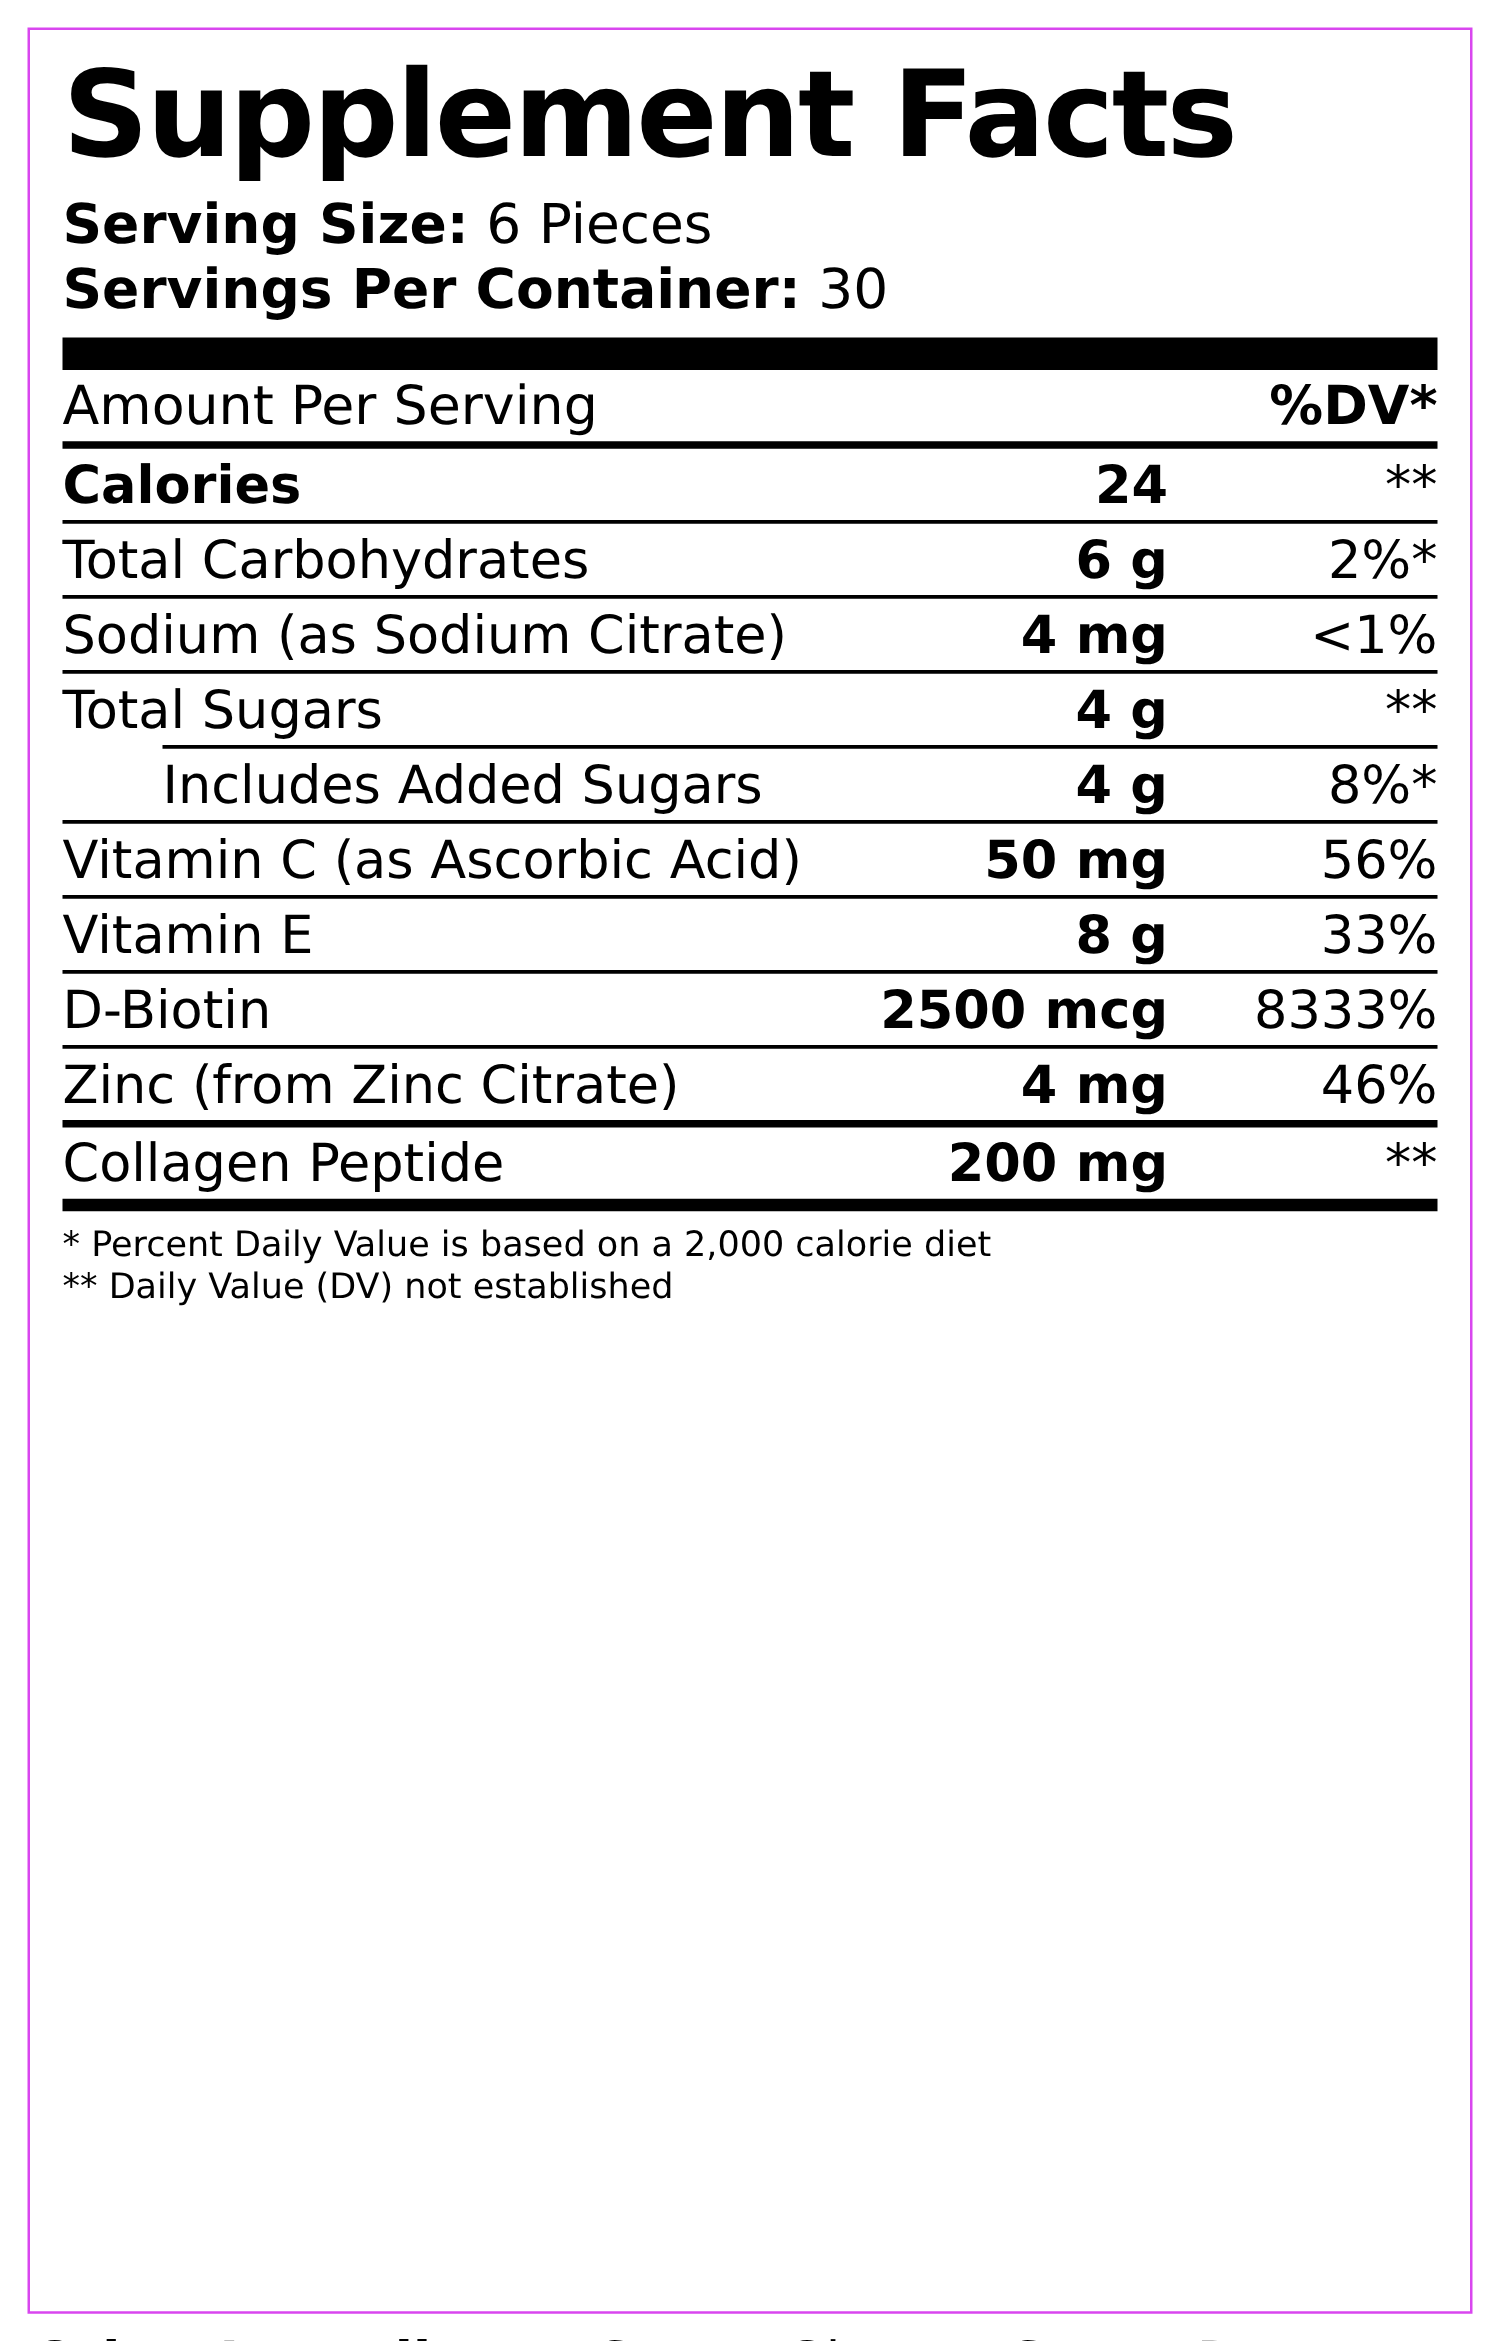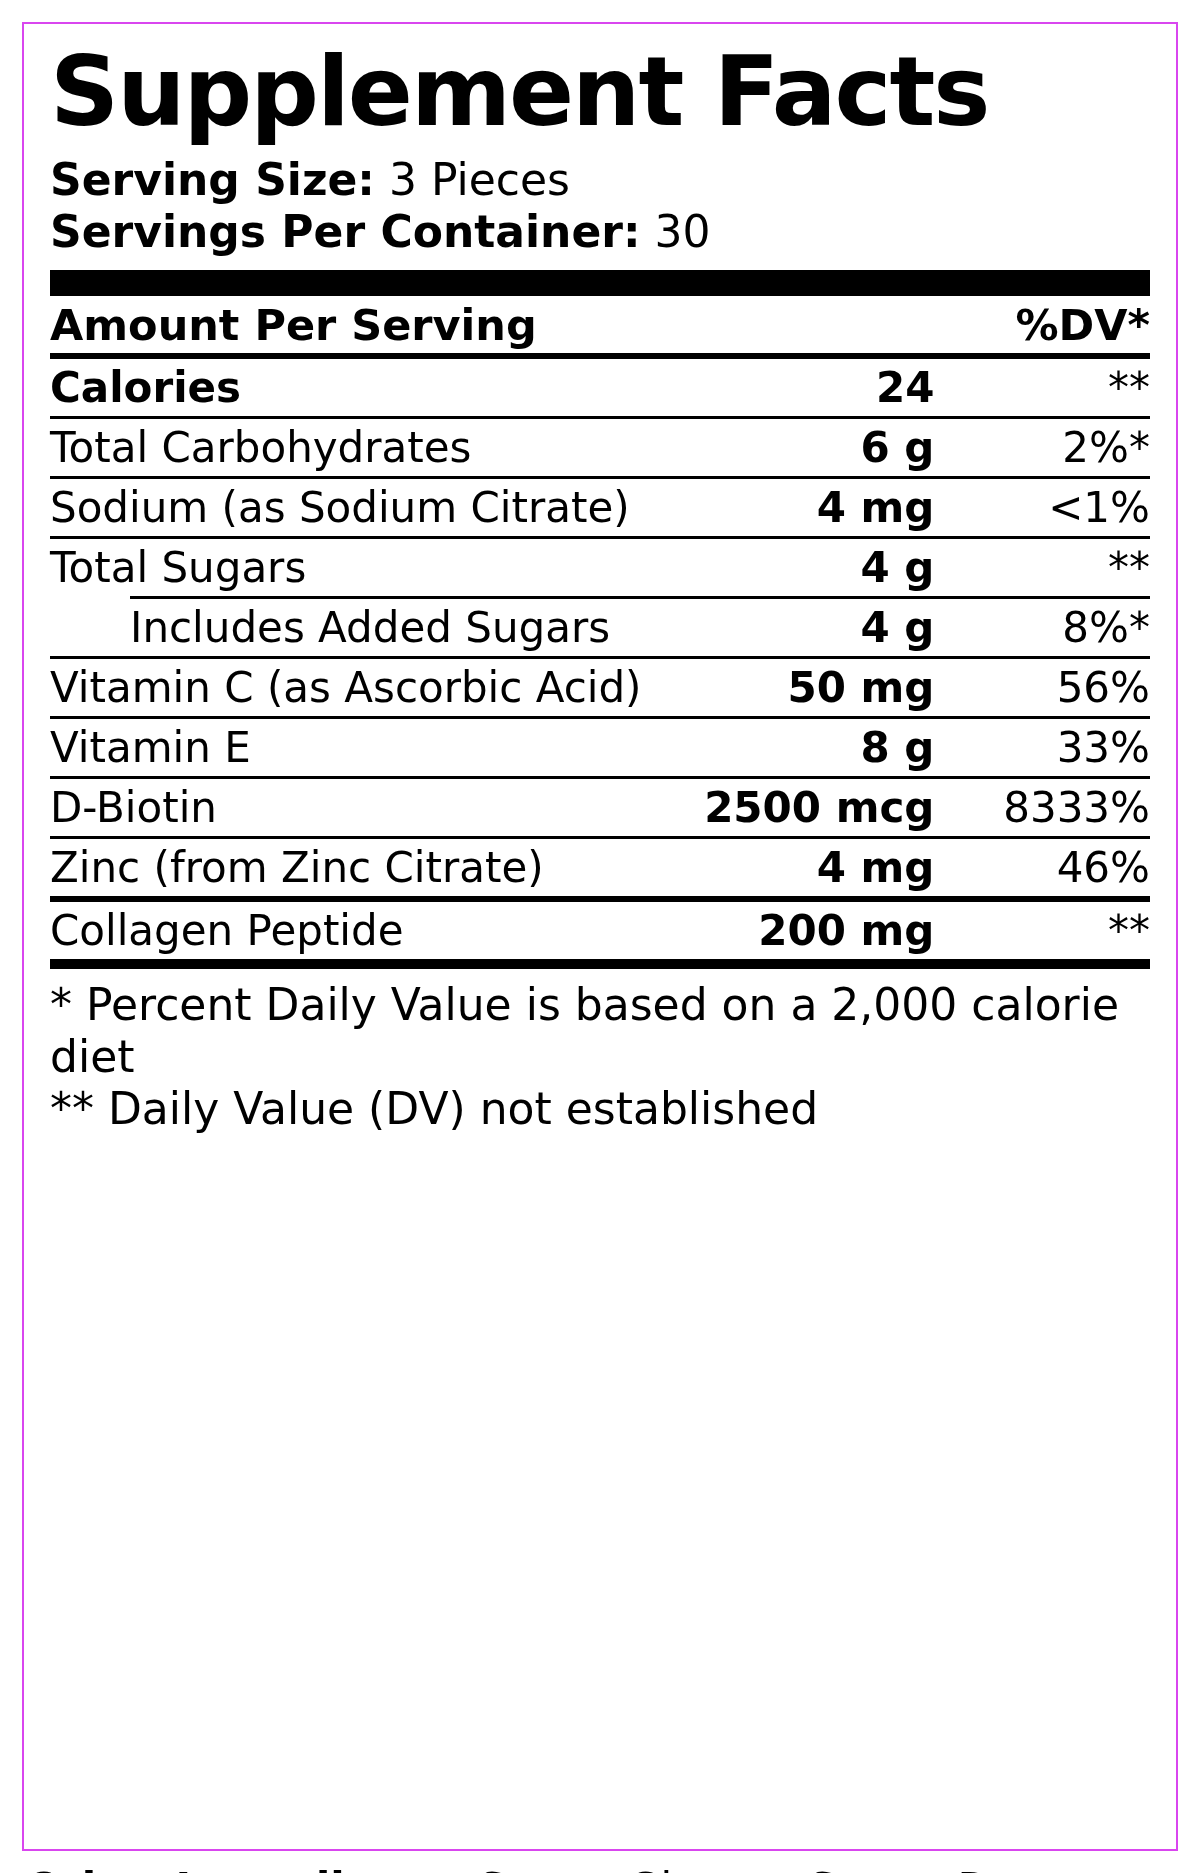--- a/index.html
+++ b/index.html
@@ -77,21 +77,21 @@
     border: 0;
   }
   .col-name  { width: 610px; text-align: left; }
   .col-amt   { width: 260px; text-align: right; padding-right: 10px !important; font-weight: bold; }
   .col-dv    { width: 200px; text-align: right; }
 
   .hdr td {
     font-size: 43px;
     padding-bottom: 4px;
   }
-  .hdr .col-name { font-weight: bold; margin-top: 44px; }
+  .hdr .col-name { font-weight: normal; margin-top: 44px; }
   .hdr .dv-head {
     font-weight: bold;
     text-align: right;
   }
 
   .bold-name { font-weight: bold; }
   .indent    { padding-left: 80px !important; }
 
   .dagger {
     font-size: 42px;
@@ -116,21 +116,21 @@
   .sep-bar.indented {
     margin-left: 80px;
     width: calc(100% - 80px);
   }
   .sep-bar.thick {
     height: 6px;
   }
 
   
   .footnotes {
-    font-size: 44px;
+    font-size: 28px;
     line-height: 1.18;
     padding: 10px 0 6px 0;
   }
 
   
   .other {
     font-size: 42px;
     line-height: 1.22;
     padding: 12px 4px 0 4px;
   }
@@ -139,21 +139,21 @@
 </head>
 <body>
 
 <div class="label-wrap">
   <div class="label">
 
     <div class="title">Supplement Facts</div>
 
     <div class="serving-line">
       <b>Serving Size:</b>
-      <span>3 Pieces</span>
+      <span>6 Pieces</span>
     </div>
 
     <div class="serving-line">
       <b>Servings Per Container:</b>
       <span>30</span>
     </div>
 
     <div class="rule-thick"></div>
 
     <table class="nutri">

